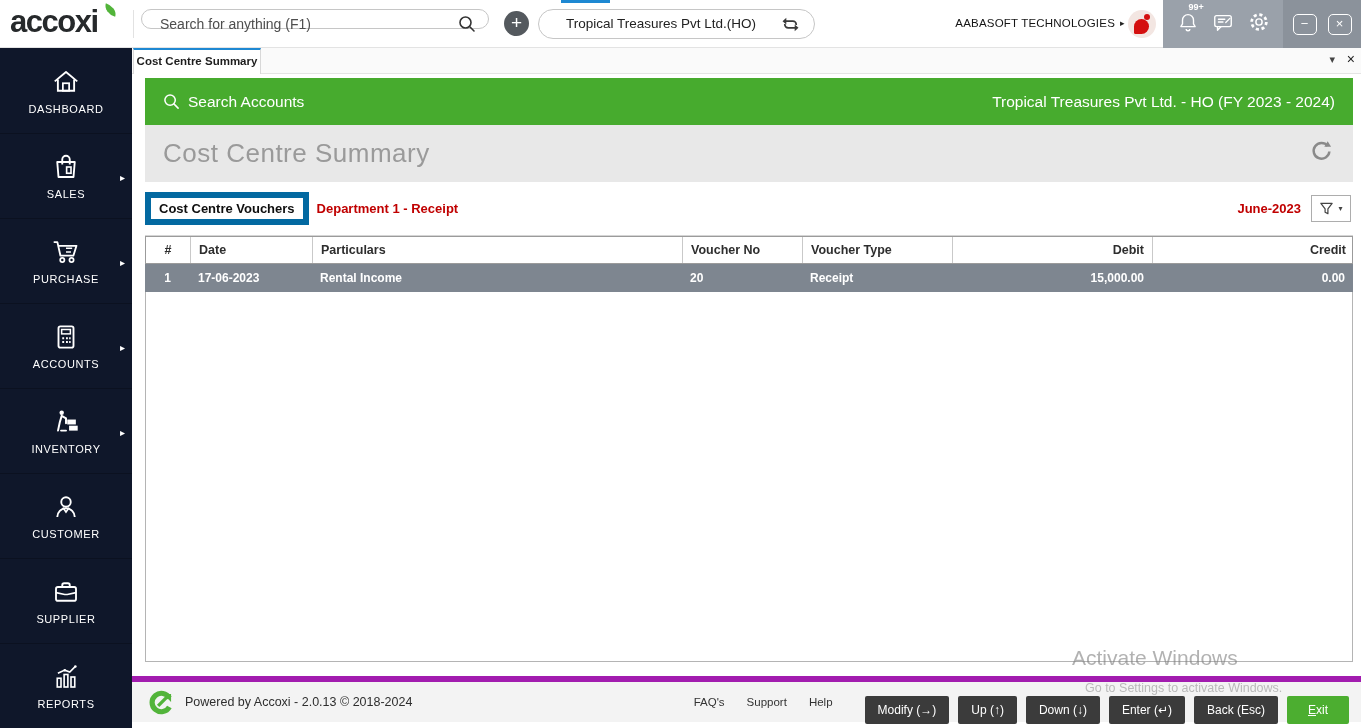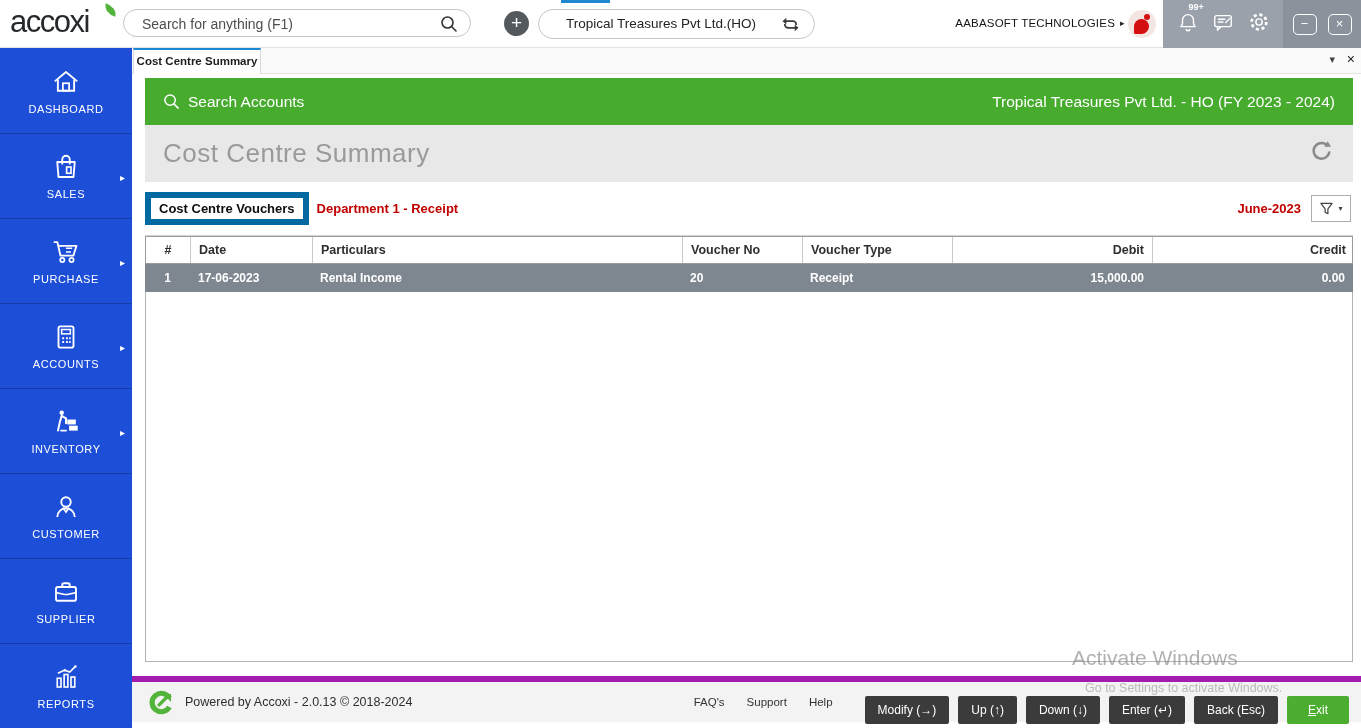--- a/index.html
+++ b/index.html
@@ -2,26 +2,26 @@
 <html><head>
 <meta charset="utf-8">
 <style>
   * { margin:0; padding:0; box-sizing:border-box; }
   html,body { width:1361px; height:728px; overflow:hidden; background:#fff;
     font-family:"Liberation Sans","DejaVu Sans",sans-serif; }
 
   
   .topbar { position:absolute; left:0; top:0; width:1361px; height:48px; background:#fff;
     border-bottom:1px solid #e3e3e3; z-index:5; }
-  .logo { position:absolute; left:10px; top:4px; font-size:31px; font-weight:400;
+  .logo { position:absolute; left:10px; top:4px; font-size:31px; font-weight:700;
     letter-spacing:-1.5px; color:#26292b; }
   .logo-leaf { position:absolute; left:104px; top:5px; width:13px; height:10px;
     background:#52b43a; border-radius:0 100% 0 100%; transform:rotate(18deg); }
   .topbar-divider { position:absolute; left:133px; top:10px; height:28px; border-left:1px solid #e2e2e2; }
-  .search-pill { position:absolute; left:123px; top:9px; width:348px; height:28px;
+  .search-pill { position:absolute; left:141px; top:9px; width:348px; height:20px;
     border:1px solid #c6c6c6; border-radius:16px; background:#fff; }
   .search-pill input { position:absolute; left:18px; top:1px; width:290px; height:26px;
     border:none; outline:none; font-size:14px; color:#333; background:transparent;
     font-family:inherit; }
   .search-pill input::placeholder { color:#4e4e4e; opacity:1; }
   .search-pill .mag { position:absolute; right:12px; top:5px; }
   .plus-btn { position:absolute; left:504px; top:11px; width:25px; height:25px; border-radius:50%;
     background:#54595e; color:#fff; font-size:19px; line-height:23px; text-align:center; }
   .company-pill { position:absolute; left:538px; top:9px; width:277px; height:30px;
     border:1px solid #c6c6c6; border-radius:16px; background:#fff; }
@@ -40,21 +40,21 @@
     display:flex; align-items:center; justify-content:space-evenly; }
   .bell-wrap { position:relative; }
   .bell-badge { position:absolute; left:12px; top:-9px; font-size:9px; color:#fff; font-weight:700; }
   .win-strip { position:absolute; left:1283px; top:0; width:78px; height:48px; background:#8b929b;
     display:flex; align-items:center; justify-content:center; gap:11px; }
   .win-btn { width:24px; height:21px; border:1.6px solid #fff; border-radius:5px; color:#fff;
     font-size:13px; line-height:17px; text-align:center; font-weight:400; }
   .top-blue-strip { position:absolute; left:561px; top:0; width:49px; height:3px; background:#1e88d2; z-index:6; }
 
   
-  .sidebar { position:absolute; left:0; top:48px; width:132px; height:680px; background:#1d4ed8; z-index:4; }
+  .sidebar { position:absolute; left:0; top:48px; width:132px; height:680px; background:#0f172a; z-index:4; }
   .sb-item { position:relative; height:85px; display:flex; flex-direction:column;
     align-items:center; justify-content:center; gap:6px; color:#fff; }
   .sb-item + .sb-item { border-top:1px solid rgba(0,0,0,.22); }
   .sb-label { font-size:11px; letter-spacing:.6px; }
   .sb-arrow { position:absolute; right:7px; top:38px; font-size:10px; color:#fff; }
 
   
   .main { position:absolute; left:132px; top:48px; width:1179px; height:680px; background:#fff; }
 
   .tabstrip { position:absolute; left:0; top:0; width:1229px; height:26px; background:#fafafa;

